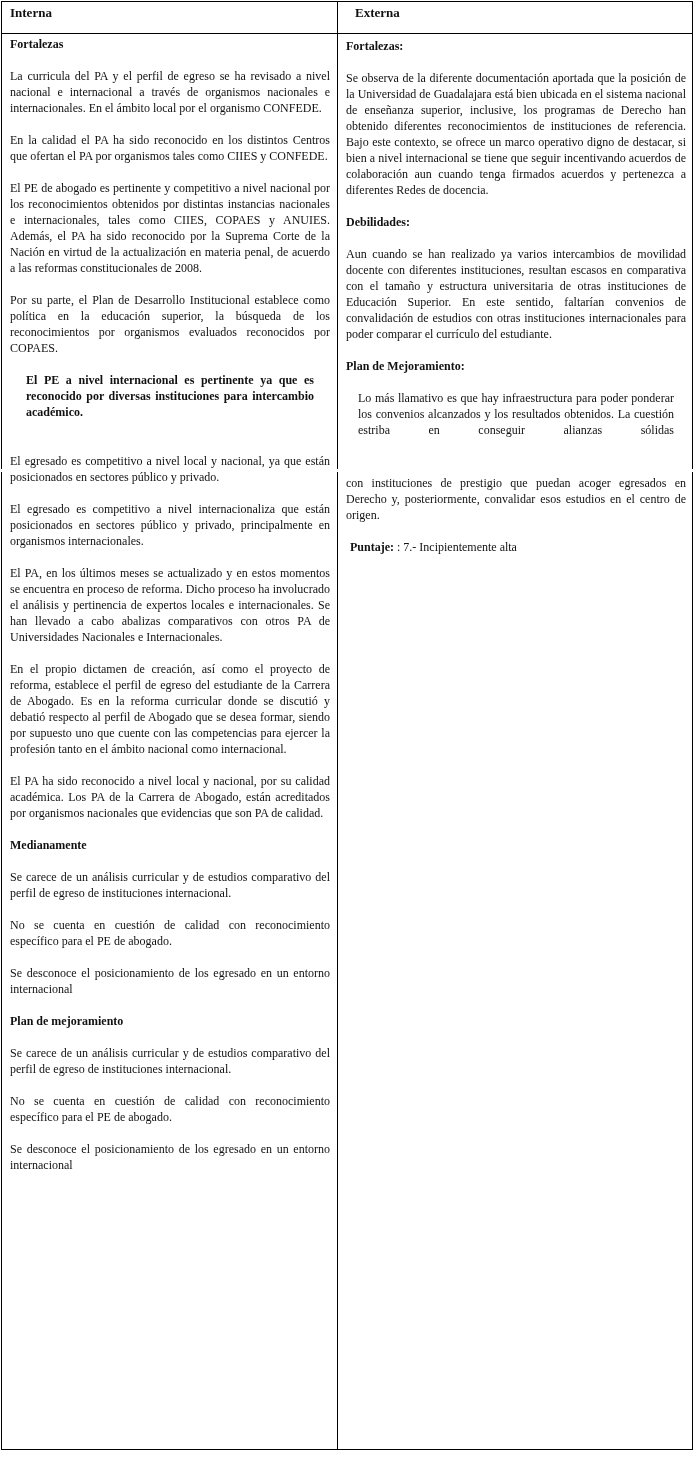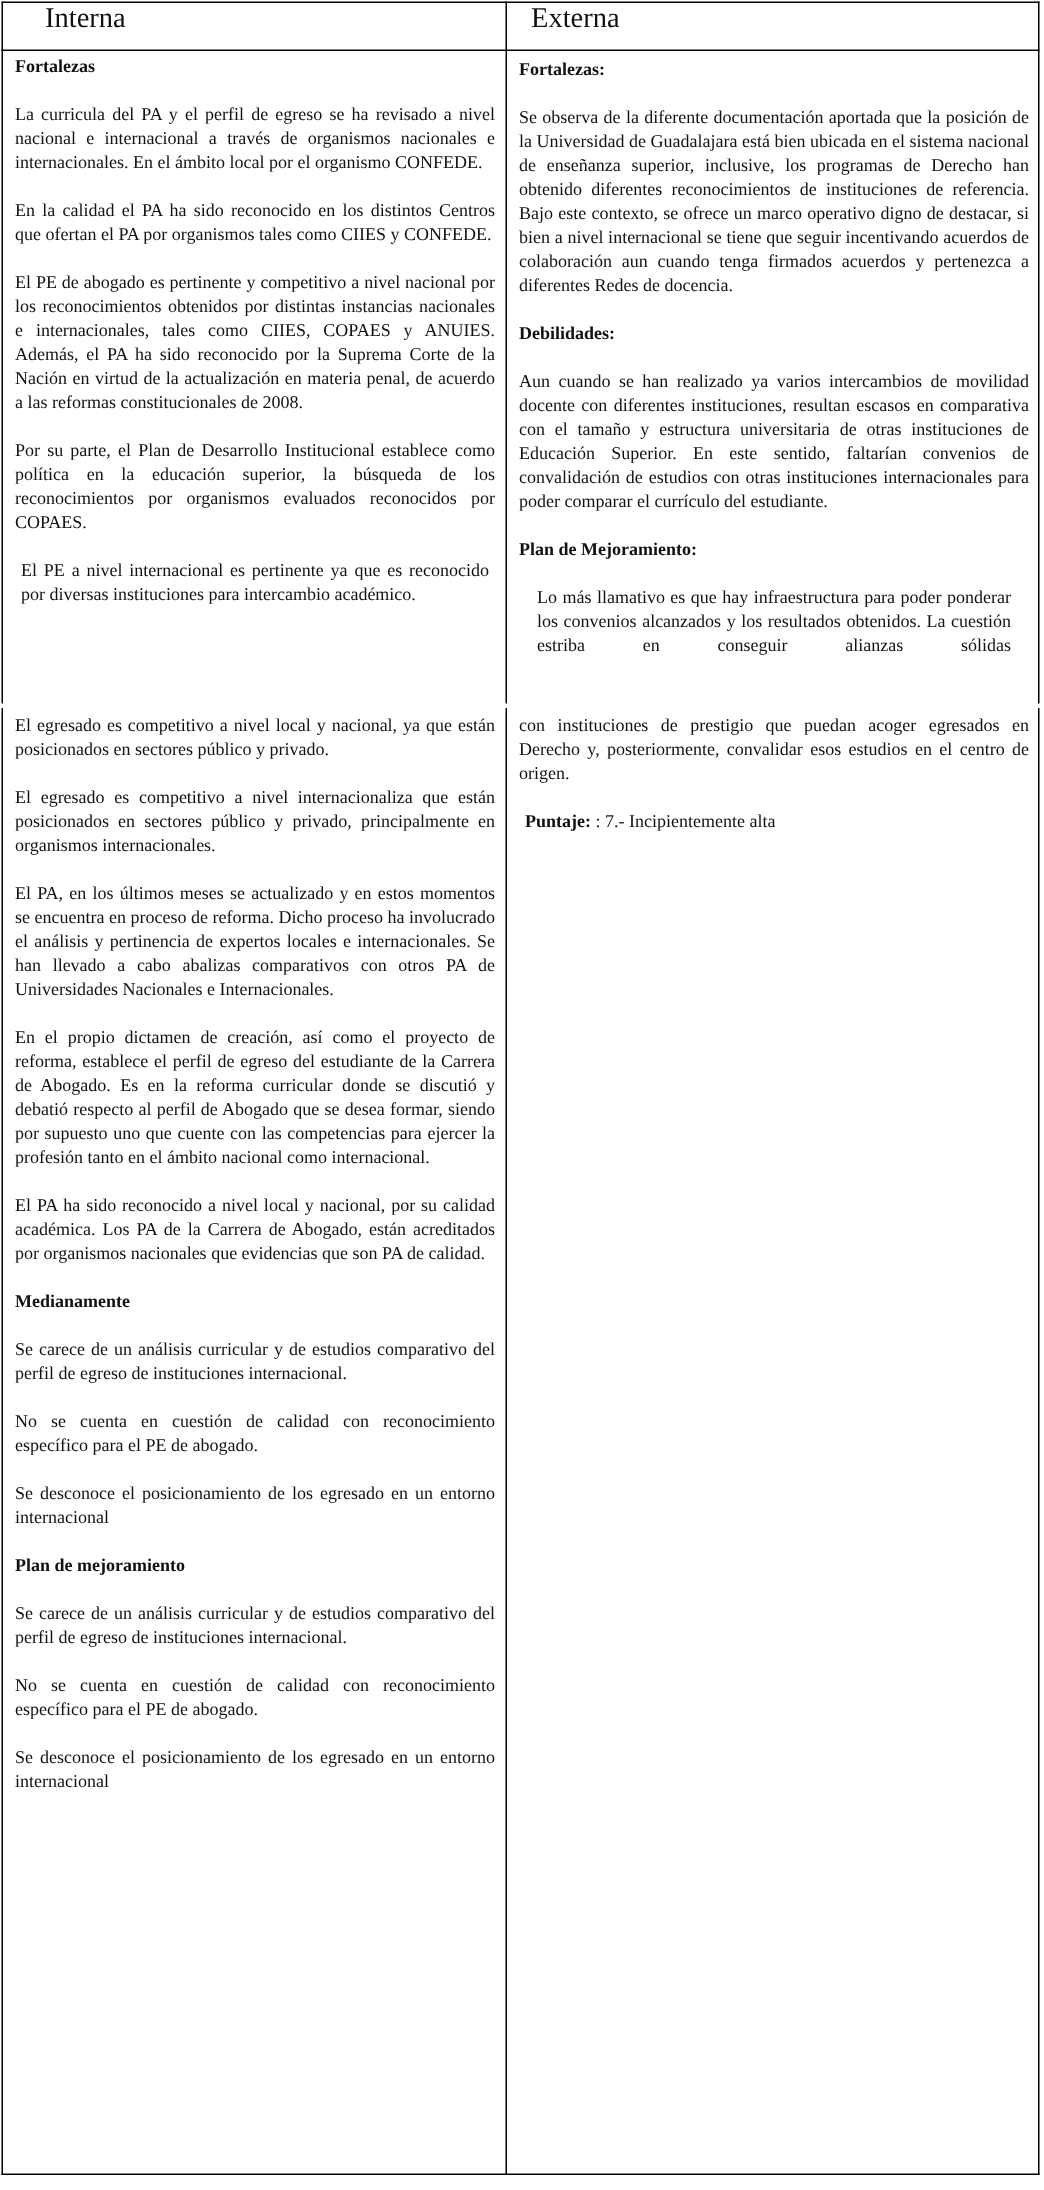--- a/index.html
+++ b/index.html
@@ -3,21 +3,21 @@
 <meta charset="utf-8">
 <style>
   html, body { margin: 0; padding: 0; background: #ffffff; }
   body { width: 696px; height: 1460px; position: relative; overflow: hidden;
          font-family: "Liberation Serif", "DejaVu Serif", serif; color: #111; }
   .doc { position: absolute; left: 1px; top: 1px; width: 692px; height: 1448px; }
   .vline { position: absolute; background: #000; width: 1px; }
   .hline { position: absolute; background: #000; height: 1px; }
   .cell { position: absolute; font-size: 12px; line-height: 16px; }
   .cell p { margin: 0 0 16px 0; text-align: justify; }
-  .head { font-weight: normal; font-size: 19px; margin-left: 20px; }
+  .head { font-weight: bold; font-size: 13px; }
   .sec { font-weight: bold; margin: 0 0 16px 0; }
   .score b { font-weight: bold; }
 </style>
 </head>
 <body>
 
 <div class="doc">
 
   <div class="hline" style="left:0;top:0;width:692px;"></div>
   <div class="hline" style="left:0;top:32px;width:692px;"></div>
@@ -28,32 +28,32 @@
 
   <div class="vline" style="left:336px;top:0;height:468px;"></div>
   <div class="vline" style="left:336px;top:471px;height:978px;"></div>
 
   <div class="vline" style="left:691px;top:0;height:468px;"></div>
   <div class="vline" style="left:691px;top:471px;height:978px;"></div>
 
   <div class="hline" style="left:0;top:469px;width:692px;background:transparent;"></div>
 
   <div class="cell head" style="left:9px;top:4px;width:320px;">Interna</div>
-  <div class="cell head" style="left:333px;top:4px;width:330px;">Externa</div>
+  <div class="cell head" style="left:354px;top:4px;width:330px;">Externa</div>
 
   <div class="cell" style="left:9px;top:35px;width:320px;">
     <div class="sec">Fortalezas</div>
     <p>La curricula del PA y el perfil de egreso se ha revisado a nivel nacional e internacional a través de organismos nacionales e internacionales. En el ámbito local por el organismo CONFEDE.</p>
     <p>En la calidad el PA ha sido reconocido en los distintos Centros que ofertan el PA por organismos tales como CIIES y CONFEDE.</p>
     <p>El PE de abogado es pertinente y competitivo a nivel nacional por los reconocimientos obtenidos por distintas instancias nacionales e internacionales, tales como CIIES, COPAES y ANUIES. Además, el PA ha sido reconocido por la Suprema Corte de la Nación en virtud de la actualización en materia penal, de acuerdo a las reformas constitucionales de 2008.</p>
     <p>Por su parte, el Plan de Desarrollo Institucional establece como política en la educación superior, la búsqueda de los reconocimientos por organismos evaluados reconocidos por COPAES.</p>
-    <p style="margin:4px;">El PE a nivel internacional es pertinente ya que es reconocido por diversas instituciones para intercambio académico.</p>
+    <p style="margin:16px;font-weight:bold;">El PE a nivel internacional es pertinente ya que es reconocido por diversas instituciones para intercambio académico.</p>
   </div>
 
-  <div class="cell" style="left:9px;top:474px;width:320px;">
+  <div class="cell" style="left:9px;top:452px;width:320px;">
     <p>El egresado es competitivo a nivel local y nacional, ya que están posicionados en sectores público y privado.</p>
     <p>El egresado es competitivo a nivel internacionaliza que están posicionados en sectores público y privado, principalmente en organismos internacionales.</p>
     <p>El PA, en los últimos meses se actualizado y en estos momentos se encuentra en proceso de reforma. Dicho proceso ha involucrado el análisis y pertinencia de expertos locales e internacionales. Se han llevado a cabo abalizas comparativos con otros PA de Universidades Nacionales e Internacionales.</p>
     <p>En el propio dictamen de creación, así como el proyecto de reforma, establece el perfil de egreso del estudiante de la Carrera de Abogado. Es en la reforma curricular donde se discutió y debatió respecto al perfil de Abogado que se desea formar, siendo por supuesto uno que cuente con las competencias para ejercer la profesión tanto en el ámbito nacional como internacional.</p>
     <p>El PA ha sido reconocido a nivel local y nacional, por su calidad académica. Los PA de la Carrera de Abogado, están acreditados por organismos nacionales que evidencias que son PA de calidad.</p>
     <div class="sec">Medianamente</div>
     <p>Se carece de un análisis curricular y de estudios comparativo del perfil de egreso de instituciones internacional.</p>
     <p>No se cuenta en cuestión de calidad con reconocimiento específico para el PE de abogado.</p>
     <p>Se desconoce el posicionamiento de los egresado en un entorno internacional</p>
     <div class="sec">Plan de mejoramiento</div>

